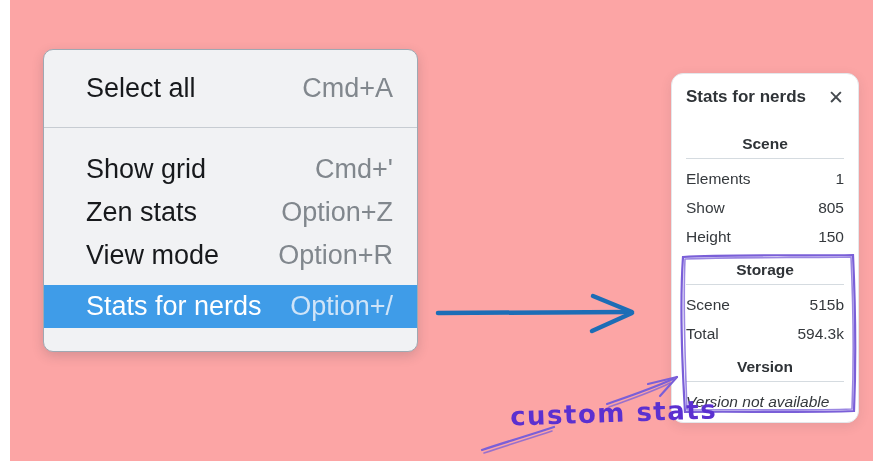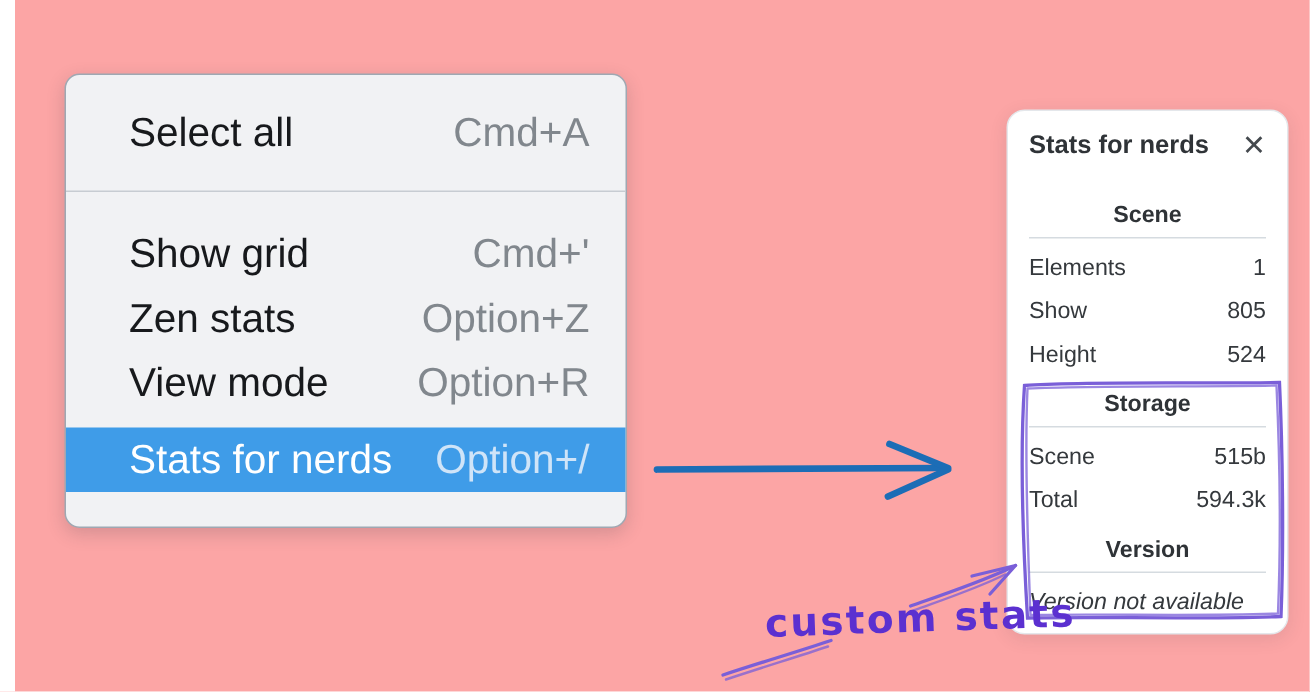--- a/index.html
+++ b/index.html
@@ -112,21 +112,21 @@
     <div class="stat-row">
       <span>Elements</span>
       <span class="val">1</span>
     </div>
     <div class="stat-row">
       <span>Show</span>
       <span class="val">805</span>
     </div>
     <div class="stat-row">
       <span>Height</span>
-      <span class="val">524</span>
+      <span class="val">150</span>
     </div>
 
     <div class="section-heading mid">Storage</div>
     <hr class="panel-divider">
     <div class="stat-row">
       <span>Scene</span>
       <span class="val">515b</span>
     </div>
     <div class="stat-row">
       <span>Total</span>

